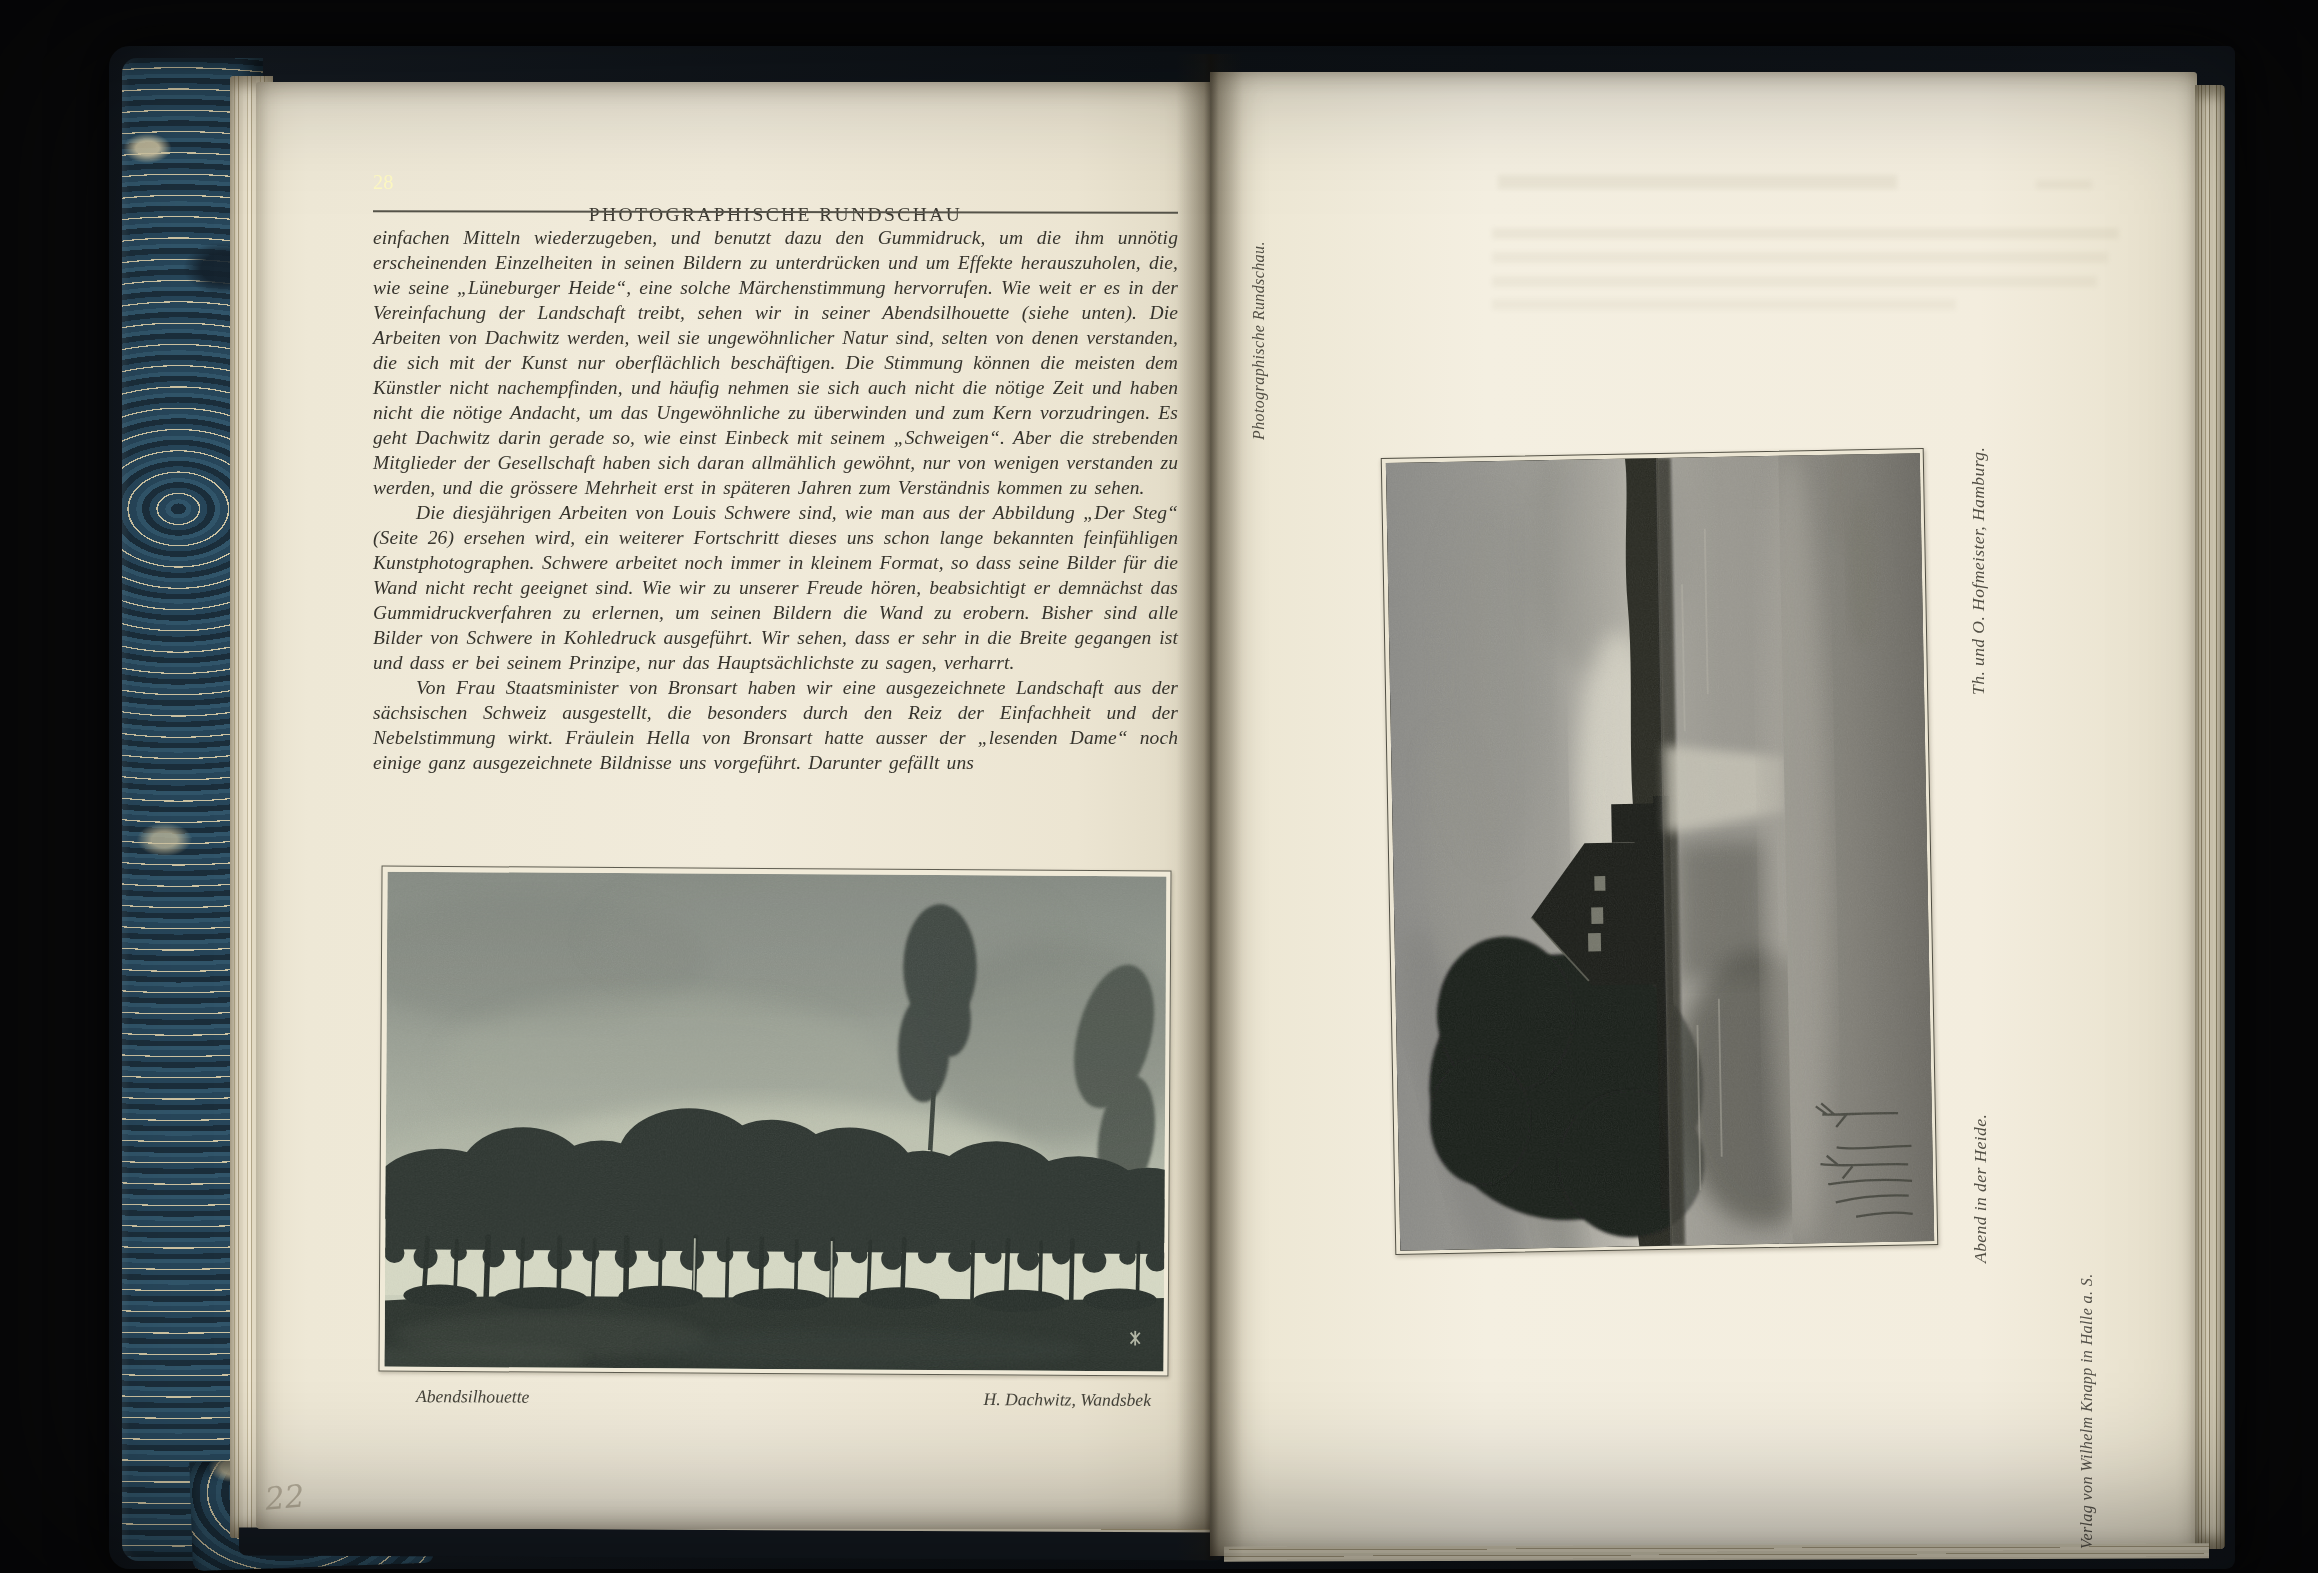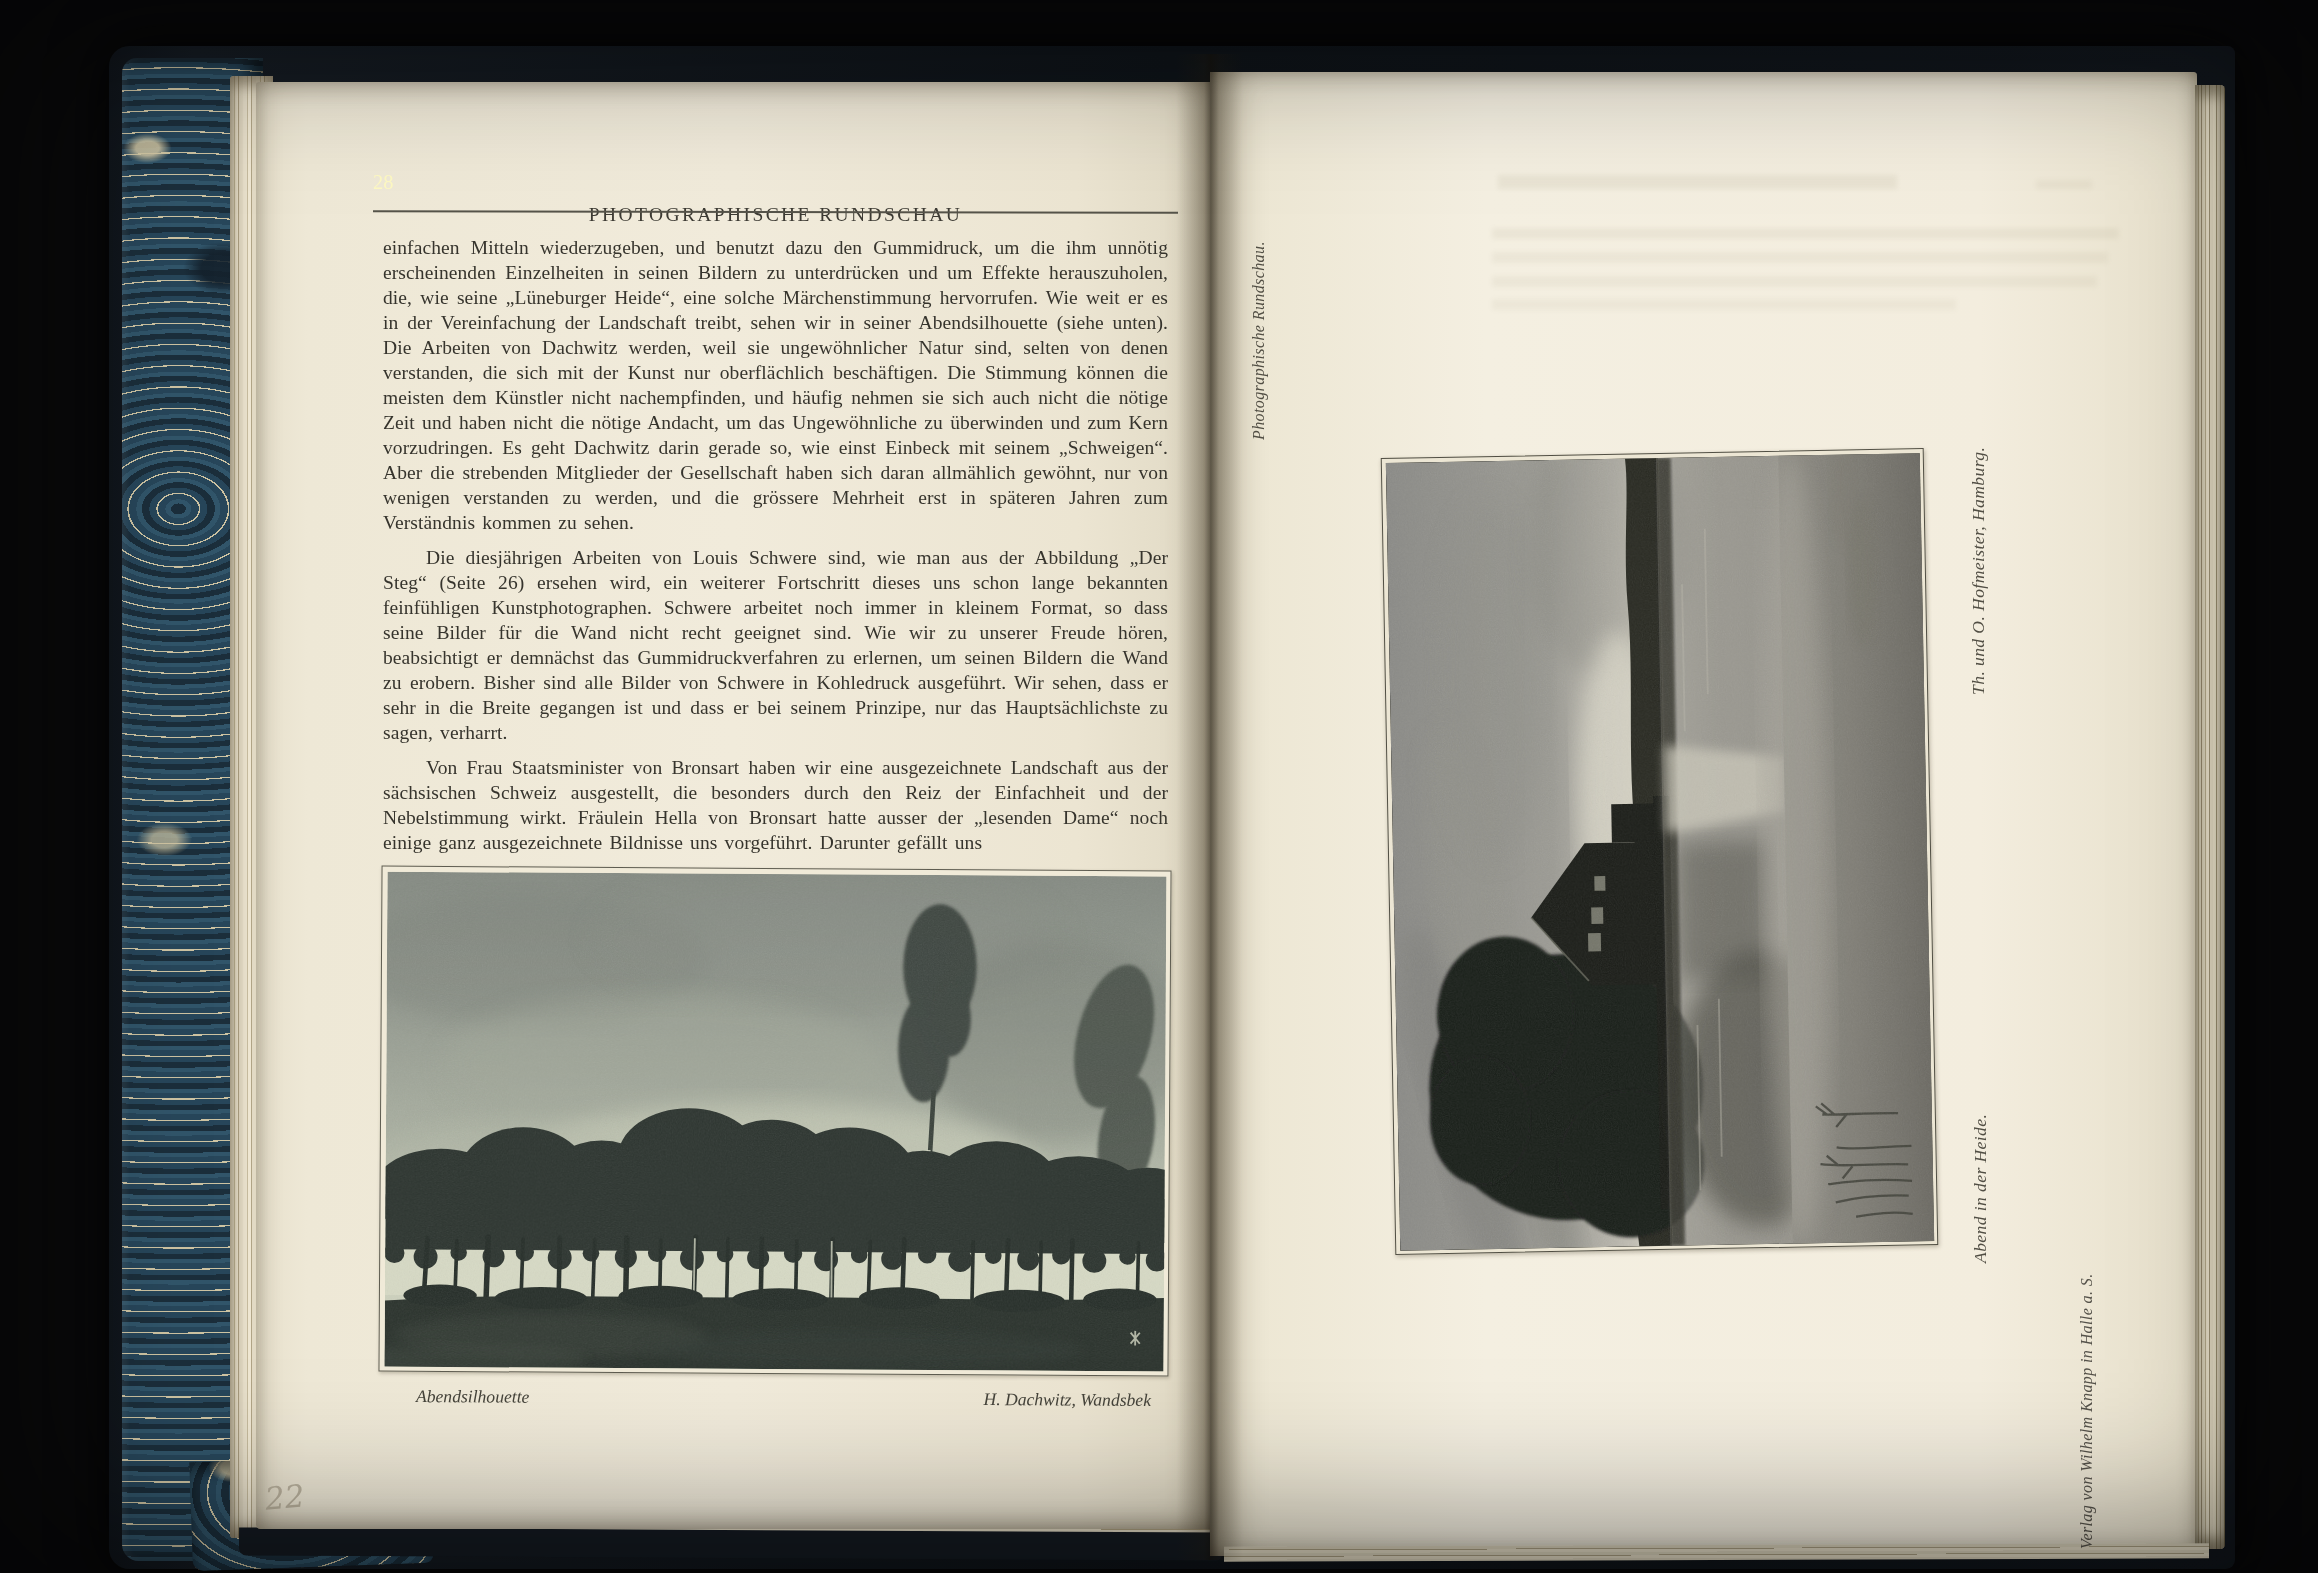--- a/index.html
+++ b/index.html
@@ -56,21 +56,21 @@
   .vignette{left:0;top:0;width:2319px;height:1573px;pointer-events:none;
     box-shadow:inset 0 0 148px 37px rgba(0,0,0,.5);}
 
   
   .folio{left:373px;top:171px;font-size:20.4px;color:#fef9c3;}
   .running-title{left:373px;top:173px;width:805px;text-align:center;font-size:19.5px;
     letter-spacing:2.4px;color:#3c3a33;margin-top:31px;}
   .header-rule{left:373px;top:211px;width:805px;height:1.9px;background:#56544a;transform:rotate(.12deg);}
   .article{left:373px;top:225px;width:805px;font-size:19.5px;line-height:25px;
     text-align:justify;color:#36342d;word-spacing:2.2px;letter-spacing:0.1px;}
-  .article p{margin:10px;}
+  .article p{margin:0;font-style:italic;}
   .article p.indent{text-indent:43px;}
 
   
   .plate-left{left:380px;top:868px;width:779px;height:495px;padding:4.6px;
     border:1.9px solid #5e5c50;background:#f0ead8;transform:rotate(.35deg);
     box-shadow:0.9px 1.9px 3.7px rgba(60,50,30,.25);}
   .plate-left svg{display:block;width:779px;height:495px;}
   .caption-row{left:416px;top:1388px;width:735px;display:flex;justify-content:space-between;
     font-style:italic;font-size:17.6px;color:#45433a;transform:rotate(.3deg);}
   .pencil-note{left:265px;top:1479px;font-size:31px;color:#b2a995;font-style:italic;

